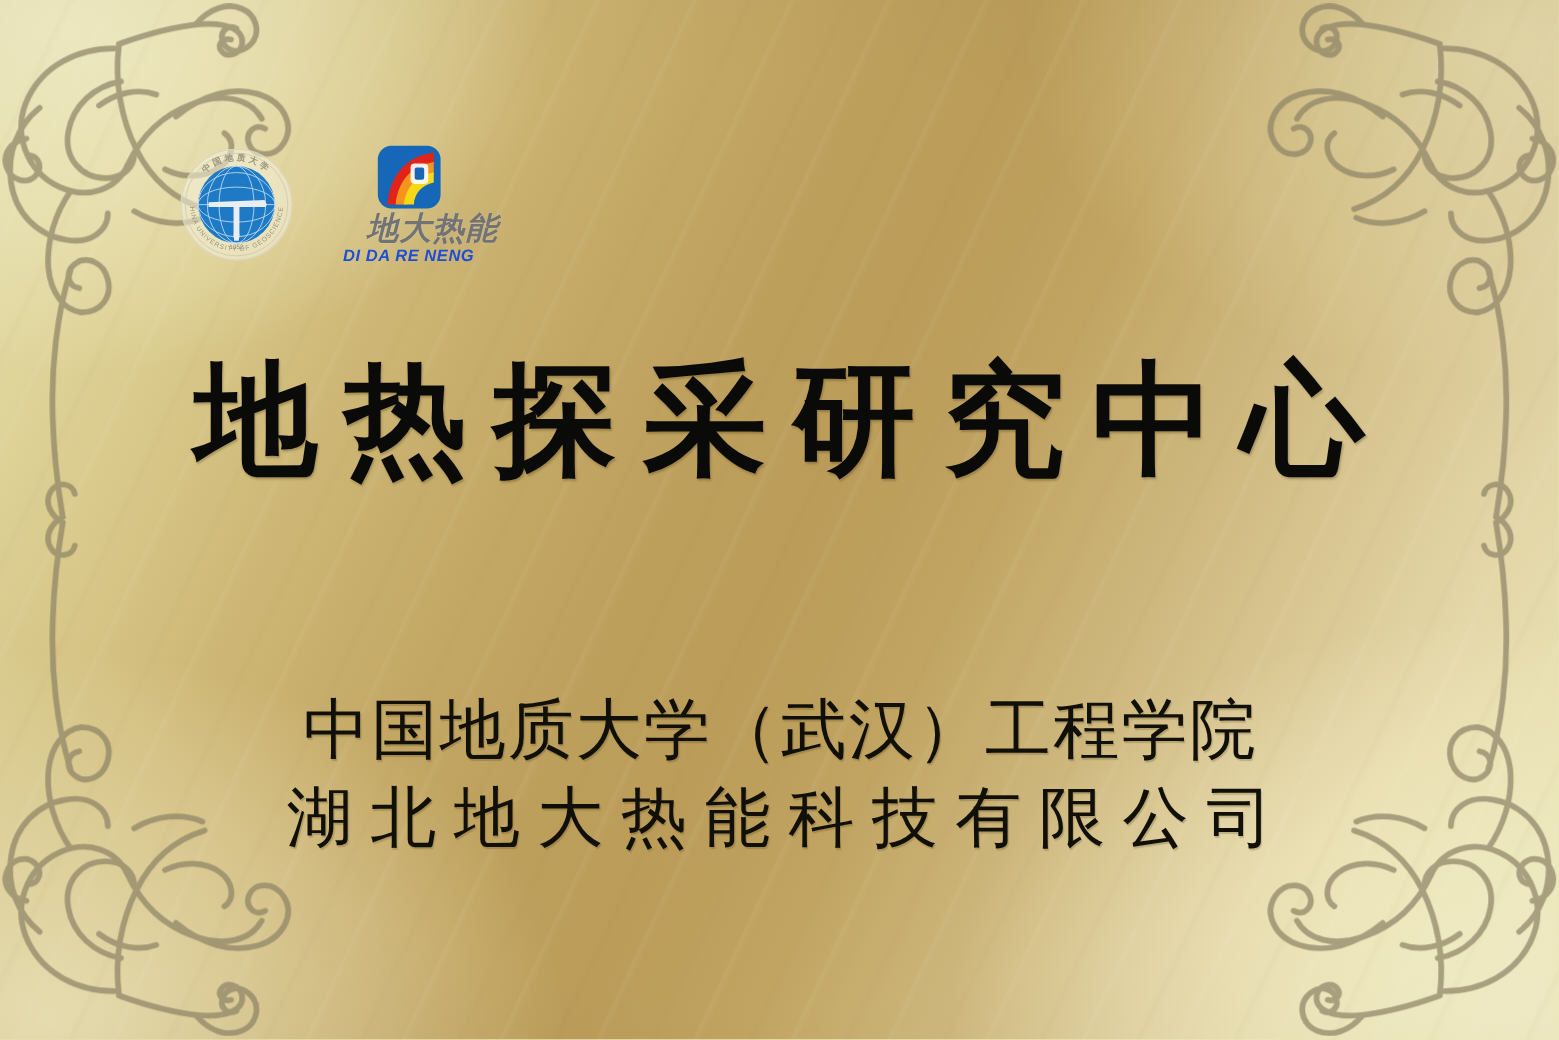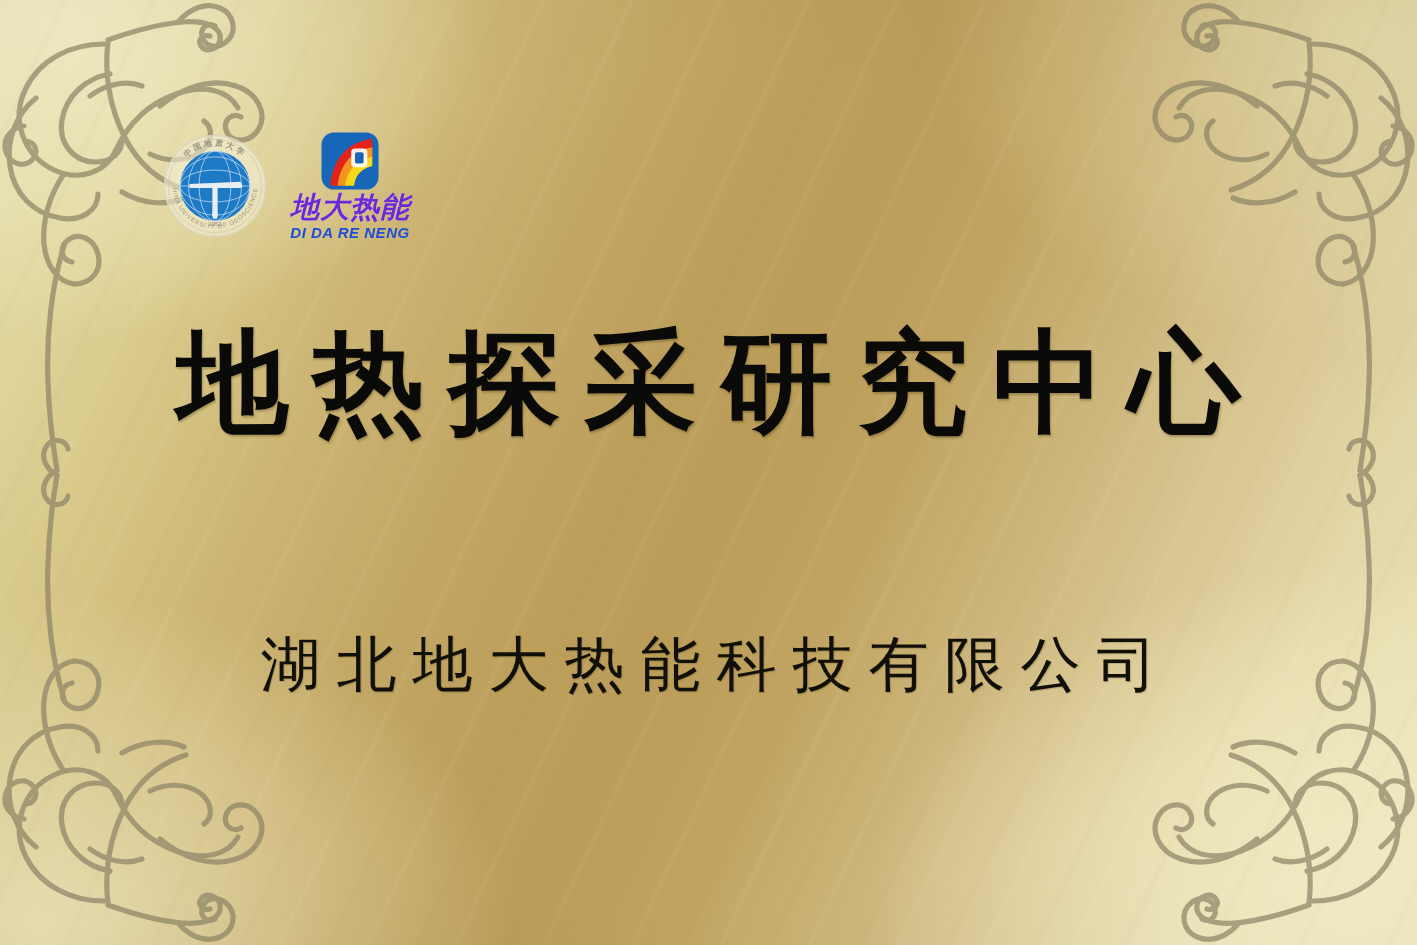--- a/index.html
+++ b/index.html
@@ -60,24 +60,25 @@
 
   
   #logo-row{
     position:absolute;left:162px;top:130px;
     display:flex;align-items:center;gap:22px;
   }
   .uni-seal{width:106px;height:106px;display:block;}
   .corp-logo{display:flex;flex-direction:column;align-items:center;}
   .corp-mark{width:62px;height:62px;display:block;margin-bottom:1px;}
   .corp-cn{
-    font-size:29px;font-weight:bold;color:#6d28d9;letter-spacing:1px;
+    font-size:29px;font-weight:bold;color:#737373;letter-spacing:1px;
     line-height:1;font-style:italic;
     font-family:"DejaVu Sans","Liberation Sans",sans-serif;
     text-shadow:0 0 1px rgba(255,255,255,.5);
+    margin-left:43px;
   }
   .corp-en{
     font-size:15px;font-weight:bold;color:#1d4ed8;letter-spacing:.5px;
     font-style:italic;line-height:1.15;margin-top:2px;
     font-family:"Liberation Sans",sans-serif;
   }
 
   
   #title{
     position:absolute;left:0;right:0;top:326px;
@@ -243,16 +244,17 @@
         <rect x="58" y="36" width="14" height="18" rx="3" fill="#1767b8"></rect>
       </svg>
       <div class="corp-cn">地大热能</div>
       <div class="corp-en">DI DA RE NENG</div>
     </div>
   </div>
 
   <div id="title">地热探采研究中心</div>
 
   <div id="subtitles">
+    <div class="sub-line l1">中国地质大学（武汉）工程学院</div>
     <div class="sub-line l2">湖北地大热能科技有限公司</div>
   </div>
 
 </div>
 
 </body></html>

